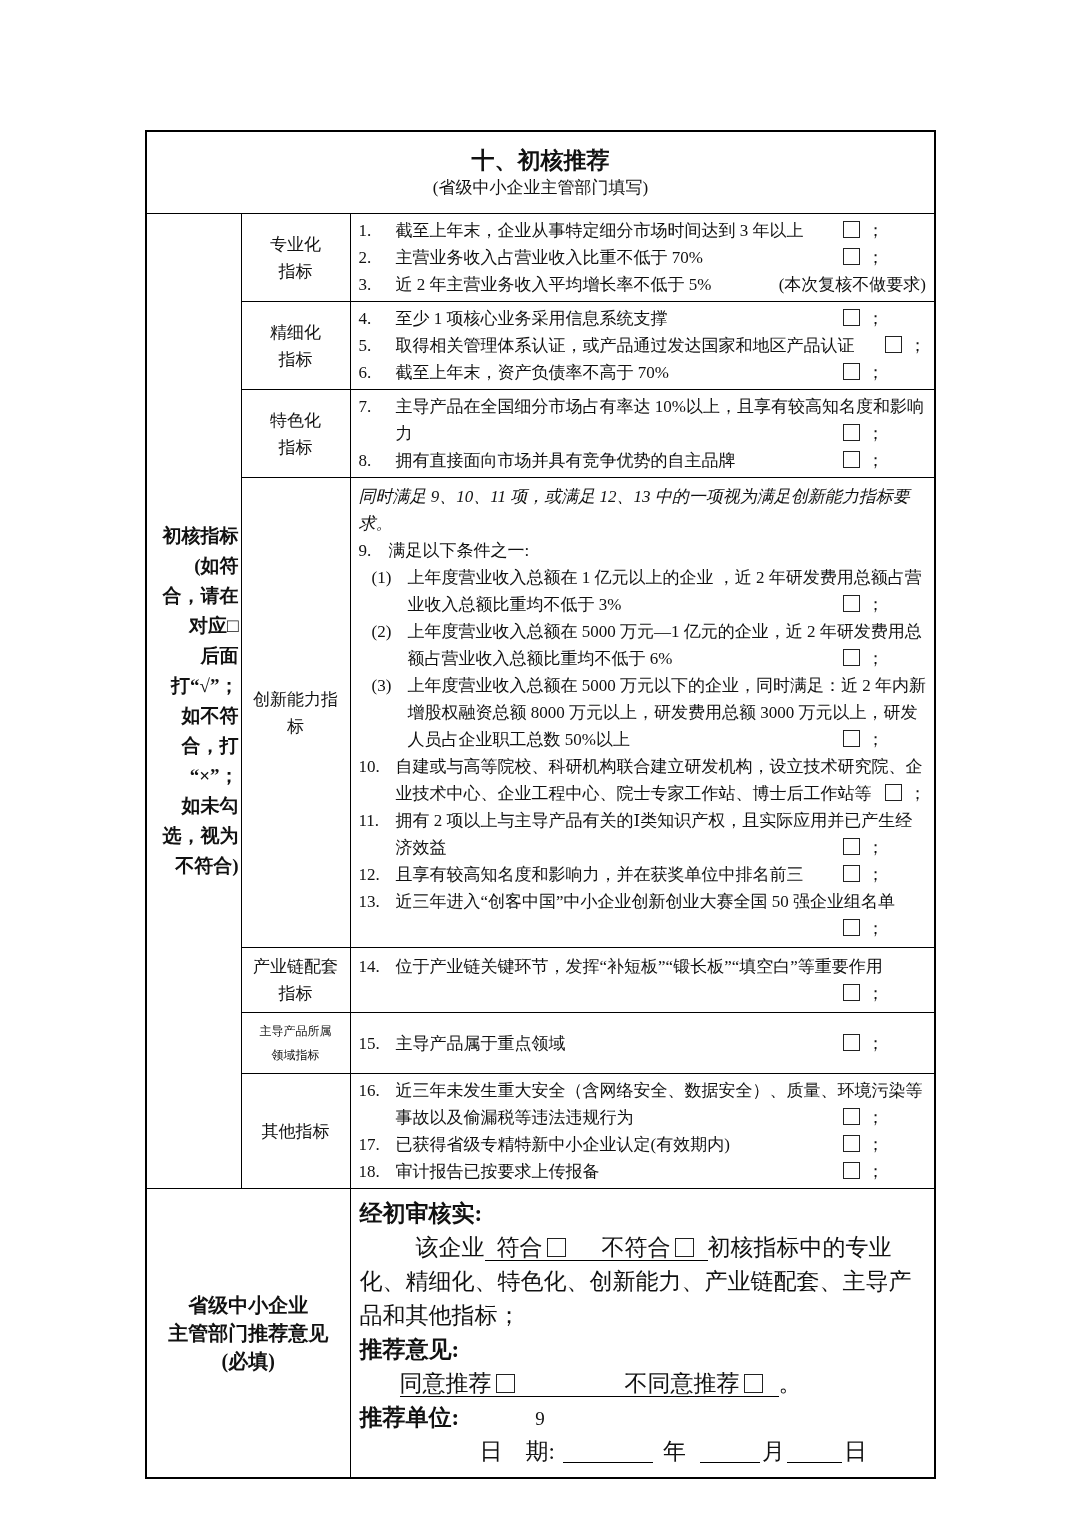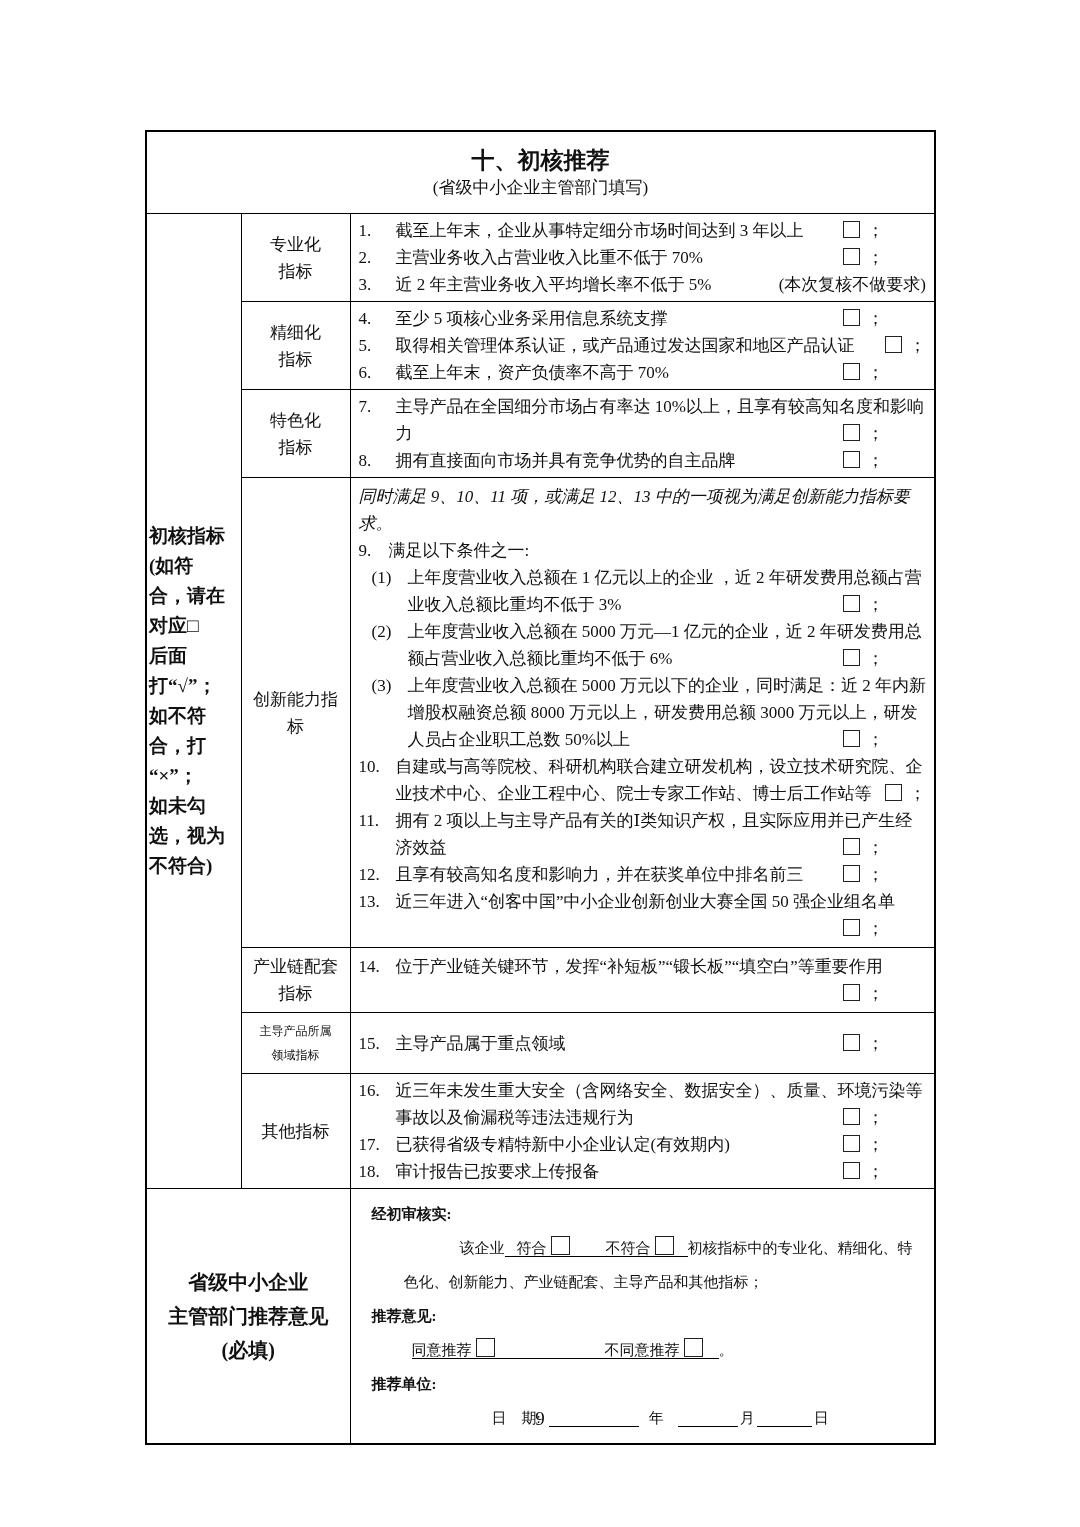--- a/index.html
+++ b/index.html
@@ -11,21 +11,21 @@
   table.form{
     position:absolute;left:145px;top:130px;width:791px;
     border-collapse:collapse;table-layout:fixed;
     border:2px solid #000;
   }
   table.form td{border:1.5px solid #000;vertical-align:middle;}
   td.title-cell{text-align:center;height:77px;padding:2px;}
   .form-title{font-size:23px;font-weight:bold;line-height:30px;}
   .form-subtitle{font-size:17px;line-height:24px;}
   td.left-head{
-    font-size:19px;font-weight:bold;text-align:left;
+    font-size:19px;font-weight:bold;text-align:right;
     white-space:pre-line;line-height:30px;padding:2px;
   }
   td.cat{
     font-size:17px;text-align:center;white-space:pre-line;
     line-height:27px;padding:2px;margin-left:20px;
   }
   td.cat.small{font-size:12px;line-height:24px;}
   td.items{
     font-size:17px;line-height:27px;padding:3px 6px 3px 8px;
   }
@@ -39,29 +39,29 @@
   .cb{float:right;margin-right:44px;white-space:nowrap;}
   .cb.tight{margin-right:2px;}
   .box{
     display:inline-block;width:15px;height:15px;border:1.5px solid #222;
     vertical-align:-2px;margin-right:7px;background:#fff;
   }
   .note{float:right;margin-right:2px;}
   
   td.rec-left{
     font-size:20px;font-weight:bold;text-align:center;
-    white-space:pre-line;line-height:34px;padding:2px;
+    white-space:pre-line;line-height:28px;padding:2px;
   }
   td.rec-body{
-    font-size:15px;line-height:34px;vertical-align:middle;
-    padding:8px 14px 8px 21px;
+    font-size:23px;line-height:34px;vertical-align:middle;
+    padding:8px 14px 8px 9px;
   }
   .rb-h{font-weight:bold;margin:0;}
   .rb-p{margin:0;}
-  .rb-p.verify{text-indent:56px;margin-left:32px;}
+  .rb-p.verify{text-indent:56px;}
   .rb-p.opinion{padding-left:40px;}
   .rb-date{margin:0 0 0 120px;}
   .ul{border-bottom:1px solid #000;}
   .box-lg{
     display:inline-block;width:17px;height:17px;border:1.5px solid #222;
     vertical-align:-2px;margin:0 2px 0 4px;background:#fff;
   }
   .gap-sm{display:inline-block;width:12px;}
   .gap-md{display:inline-block;width:34px;}
   .gap-lg{display:inline-block;width:108px;}
@@ -128,21 +128,21 @@
         </div>
       </td>
     </tr>
 
     <tr>
       <td class="cat" style="height:83px">精细化
 指标</td>
       <td class="items">
         <div class="item">
           <span class="num">4.</span>
-          <div class="itext"><span>至少 5 项核心业务采用信息系统支撑</span><span class="cb"><span class="box"></span><span>；</span></span></div>
+          <div class="itext"><span>至少 1 项核心业务采用信息系统支撑</span><span class="cb"><span class="box"></span><span>；</span></span></div>
         </div>
         <div class="item">
           <span class="num">5.</span>
           <div class="itext"><span>取得相关管理体系认证，或产品通过发达国家和地区产品认证</span><span class="cb tight"><span class="box"></span><span>；</span></span></div>
         </div>
         <div class="item">
           <span class="num">6.</span>
           <div class="itext"><span>截至上年末，资产负债率不高于 70%</span><span class="cb"><span class="box"></span><span>；</span></span></div>
         </div>
       </td>

